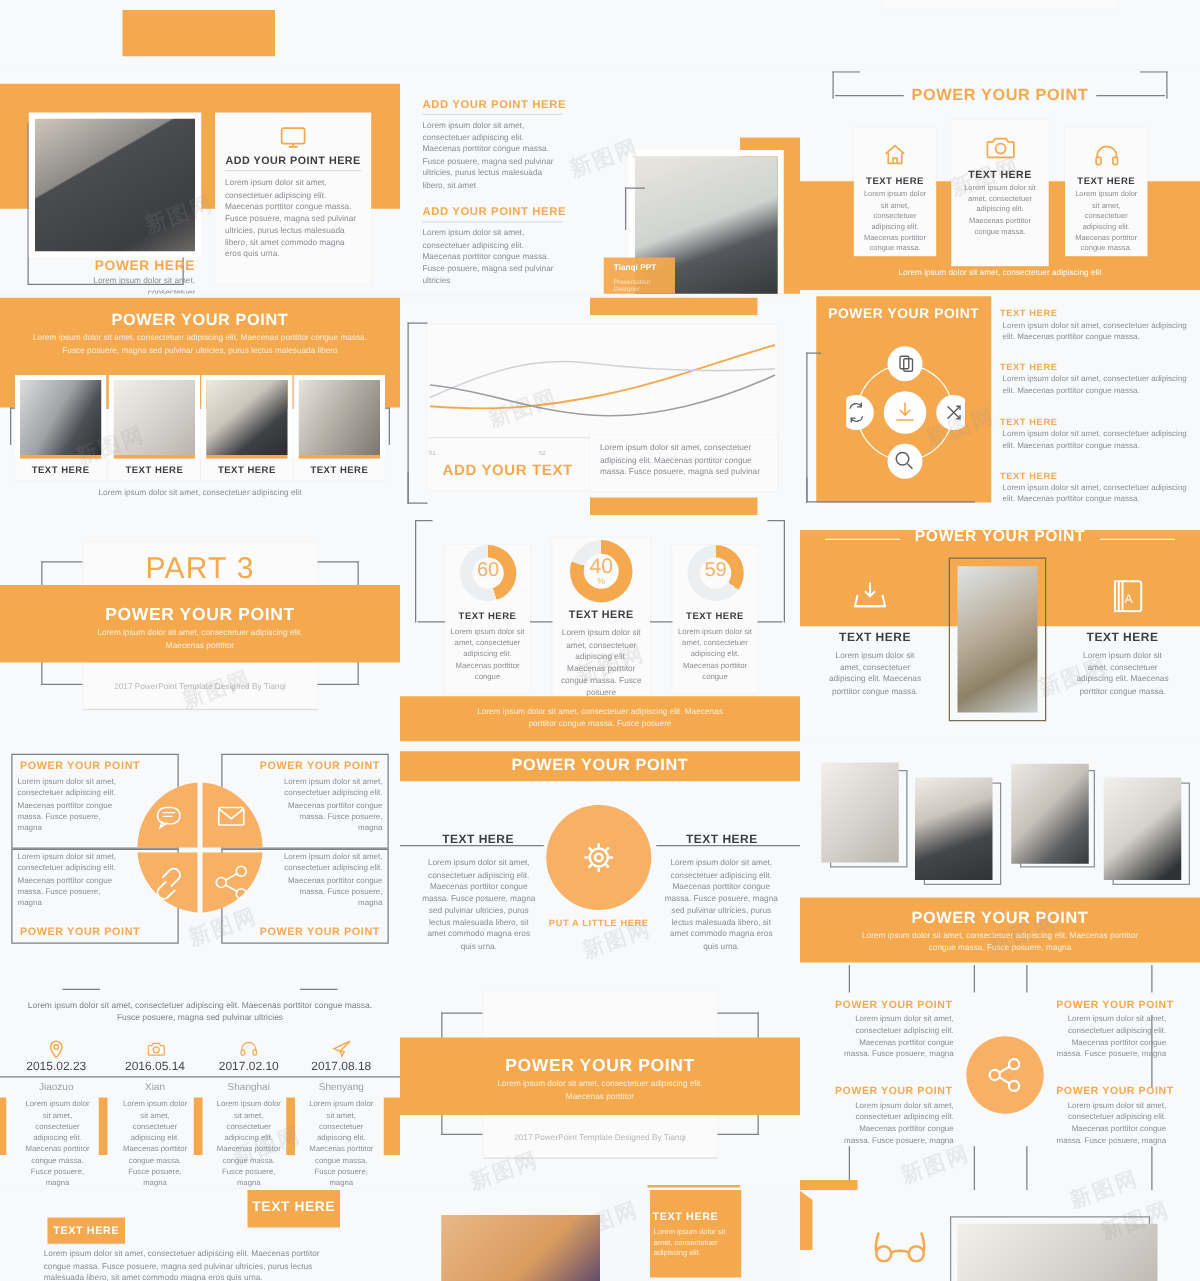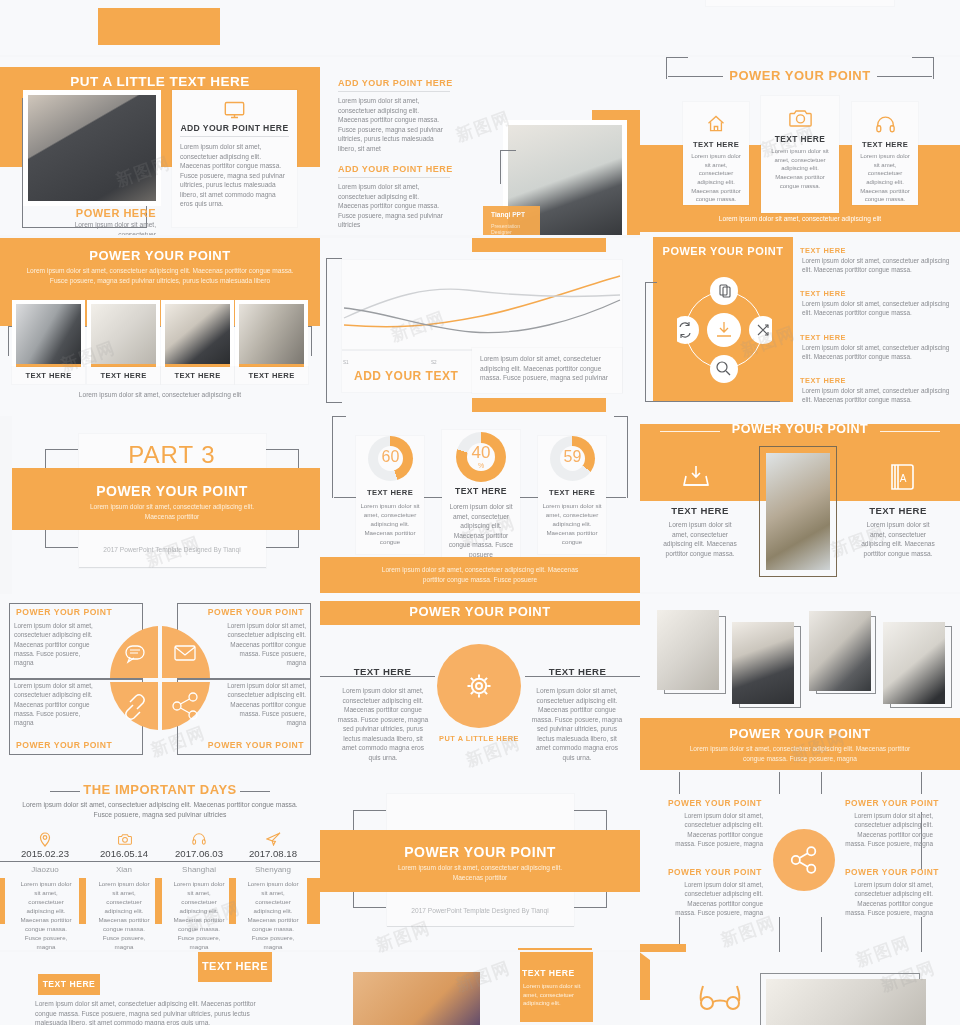--- a/index.html
+++ b/index.html
@@ -81,21 +81,20 @@
   <div class="slide" style="left:640px;top:-120px;width:320px;height:175px;">
     <div class="sheet"></div>
 
     <div class="card" style="position:absolute;left:66px;top:96px;width:188px;height:30px;"></div>
 
   </div>
 
   <div class="slide" style="left:0;top:57px;width:320px;height:178px;">
     <div class="sheet"></div>
     <div class="orange" style="position:absolute;left:0;top:10px;width:320px;height:100px;"></div>
-    <div style="position:absolute;left:0;top:17px;width:320px;text-align:center;font-size:13.5px;" class="ttl-white">PUT A LITTLE TEXT HERE</div>
     <div class="bracket" style="left:22px;top:41px;width:125px;height:130px;background:transparent;"></div>
     <div class="photo ph1" style="position:absolute;left:28px;top:38px;width:128px;height:106px;box-shadow:0 0 0 5px #fff;"></div>
     <div style="position:absolute;left:40px;top:150px;width:116px;text-align:right;font-size:11px;" class="ttl-or">POWER HERE</div>
     <div style="position:absolute;left:40px;top:163px;width:116px;text-align:right;font-size:6.6px;" class="body-gray">Lorem ipsum dolor sit amet, consectetuer</div>
 
     <div class="card" style="position:absolute;left:172px;top:33px;width:125px;height:137px;"></div>
     <span style="position:absolute;left:224px;top:44px;">
       <svg width="21" height="18" viewBox="0 0 24 20" fill="none" stroke="#f5a94e" stroke-width="1.6">
         <rect x="1.5" y="1.5" width="21" height="14" rx="1.5"></rect>
           <path d="M8 18.5h8M12 15.5v3"></path>
@@ -273,21 +272,21 @@
     <div style="position:absolute;left:160px;top:14px;font-size:7.4px;" class="ttl-or">TEXT HERE</div>
     <div style="position:absolute;left:162px;top:24px;width:148px;font-size:6.4px;" class="body-gray">Lorem ipsum dolor sit amet, consectetuer adipiscing elit. Maecenas porttitor congue massa.</div>
     <div style="position:absolute;left:160px;top:57px;font-size:7.4px;" class="ttl-or">TEXT HERE</div>
     <div style="position:absolute;left:162px;top:67px;width:148px;font-size:6.4px;" class="body-gray">Lorem ipsum dolor sit amet, consectetuer adipiscing elit. Maecenas porttitor congue massa.</div>
     <div style="position:absolute;left:160px;top:101px;font-size:7.4px;" class="ttl-or">TEXT HERE</div>
     <div style="position:absolute;left:162px;top:111px;width:148px;font-size:6.4px;" class="body-gray">Lorem ipsum dolor sit amet, consectetuer adipiscing elit. Maecenas porttitor congue massa.</div>
     <div style="position:absolute;left:160px;top:144px;font-size:7.4px;" class="ttl-or">TEXT HERE</div>
     <div style="position:absolute;left:162px;top:154px;width:148px;font-size:6.4px;" class="body-gray">Lorem ipsum dolor sit amet, consectetuer adipiscing elit. Maecenas porttitor congue massa.</div>
   </div>
 
-  <div class="slide" style="left:12px;top:416px;width:320px;height:178px;text-decoration:underline;">
+  <div class="slide" style="left:0;top:416px;width:320px;height:178px;text-decoration:underline;">
     <div class="sheet"></div>
     <div class="card" style="position:absolute;left:67px;top:18px;width:187px;height:134px;"></div>
     <div class="bracket bk-tl" style="left:33px;top:33px;width:33px;height:25px;"></div>
     <div class="bracket bk-tr" style="right:33px;top:33px;width:33px;height:25px;"></div>
     <div class="bracket bk-bl" style="left:33px;top:107px;width:33px;height:25px;"></div>
     <div class="bracket bk-br" style="right:33px;top:107px;width:33px;height:25px;"></div>
     <div style="position:absolute;left:0;top:25px;width:320px;text-align:center;font-size:24px;color:#f5a94e;font-weight:normal;letter-spacing:1px;">PART 3</div>
     <div class="orange" style="position:absolute;left:0;top:52px;width:320px;height:62px;"></div>
     <div style="position:absolute;left:0;top:67px;width:320px;text-align:center;font-size:14px;" class="ttl-white">POWER YOUR POINT</div>
     <div style="position:absolute;left:70px;top:86px;width:180px;text-align:center;font-size:6.6px;" class="body-white">Lorem ipsum dolor sit amet, consectetuer adipiscing elit. Maecenas porttitor</div>
@@ -442,21 +441,20 @@
     <div style="position:absolute;left:250px;top:32px;width:62px;height:82px;border:1.2px solid #8c8f93;"></div>
     <div class="photo ph11" style="position:absolute;left:243px;top:28px;width:62px;height:82px;"></div>
 
     <div class="orange" style="position:absolute;left:0;top:124px;width:320px;height:52px;"></div>
     <div style="position:absolute;left:0;top:132px;width:320px;text-align:center;font-size:13px;" class="ttl-white">POWER YOUR POINT</div>
     <div style="position:absolute;left:40px;top:150px;width:240px;text-align:center;font-size:6.6px;" class="body-white">Lorem ipsum dolor sit amet, consectetuer adipiscing elit. Maecenas porttitor congue massa. Fusce posuere, magna</div>
   </div>
 
   <div class="slide" style="left:0;top:772px;width:320px;height:178px;">
     <div class="sheet"></div>
-    <div style="position:absolute;left:0;top:10px;width:320px;text-align:center;font-size:13px;" class="ttl-or">THE IMPORTANT DAYS</div>
     <div style="position:absolute;left:50px;top:19px;width:30px;height:1.4px;background:#7c7f85;"></div>
     <div style="position:absolute;right:50px;top:19px;width:30px;height:1.4px;background:#7c7f85;"></div>
     <div style="position:absolute;left:22px;top:28px;width:276px;text-align:center;font-size:6.8px;color:#7f8185;line-height:1.5;">Lorem ipsum dolor sit amet, consectetuer adipiscing elit. Maecenas porttitor congue massa. Fusce posuere, magna sed pulvinar ultricies</div>
 
     <div style="position:absolute;left:0;top:89px;width:320px;height:1.3px;background:#7c7f85;"></div>
 
     <span style="position:absolute;left:39px;top:60px;">
       <svg width="12" height="15" viewBox="0 0 12 15" fill="none" stroke="#f5a94e" stroke-width="1.2">
         <path d="M6 1a4.5 4.5 0 0 1 4.5 4.5C10.5 9 6 14 6 14S1.5 9 1.5 5.5A4.5 4.5 0 0 1 6 1z"></path>
           <circle cx="6" cy="5.5" r="1.8"></circle>
@@ -478,21 +476,21 @@
     <div style="position:absolute;left:98px;top:108px;width:52px;text-align:center;font-size:6.2px;" class="body-gray">Lorem ipsum dolor sit amet, consectetuer adipiscing elit. Maecenas porttitor congue massa. Fusce posuere, magna</div>
     <div class="orange" style="position:absolute;left:79px;top:106px;width:7px;height:46px;"></div>
 
     <span style="position:absolute;left:192px;top:61px;">
       <svg width="14" height="12" viewBox="0 0 16 14" fill="none" stroke="#f5a94e" stroke-width="1.2">
         <path d="M1.5 9V7.5a6.5 6.5 0 0 1 13 0V9"></path>
           <rect x="0.8" y="8" width="3.2" height="5" rx="1.5"></rect>
           <rect x="12" y="8" width="3.2" height="5" rx="1.5"></rect>
       </svg>
     </span>
-    <div style="position:absolute;left:159px;top:76px;width:80px;text-align:center;font-size:9.6px;color:#46484b;">2017.06.03</div>
+    <div style="position:absolute;left:159px;top:76px;width:80px;text-align:center;font-size:9.6px;color:#46484b;">2017.02.10</div>
     <div style="position:absolute;left:159px;top:93px;width:80px;text-align:center;font-size:8px;color:#9a9da1;">Shanghai</div>
     <div style="position:absolute;left:173px;top:108px;width:52px;text-align:center;font-size:6.2px;" class="body-gray">Lorem ipsum dolor sit amet, consectetuer adipiscing elit. Maecenas porttitor congue massa. Fusce posuere, magna</div>
     <div class="orange" style="position:absolute;left:155px;top:106px;width:7px;height:46px;"></div>
 
     <span style="position:absolute;left:266px;top:60px;">
       <svg width="15" height="14" viewBox="0 0 16 15" fill="none" stroke="#f5a94e" stroke-width="1.2">
         <path d="M15 1L1 7.5l5.5 2L15 1zM6.5 9.5l1.5 4.5 2-4 -3.5-.5z"></path>
       </svg>
     </span>
     <div style="position:absolute;left:233px;top:76px;width:80px;text-align:center;font-size:9.6px;color:#46484b;">2017.08.18</div>

